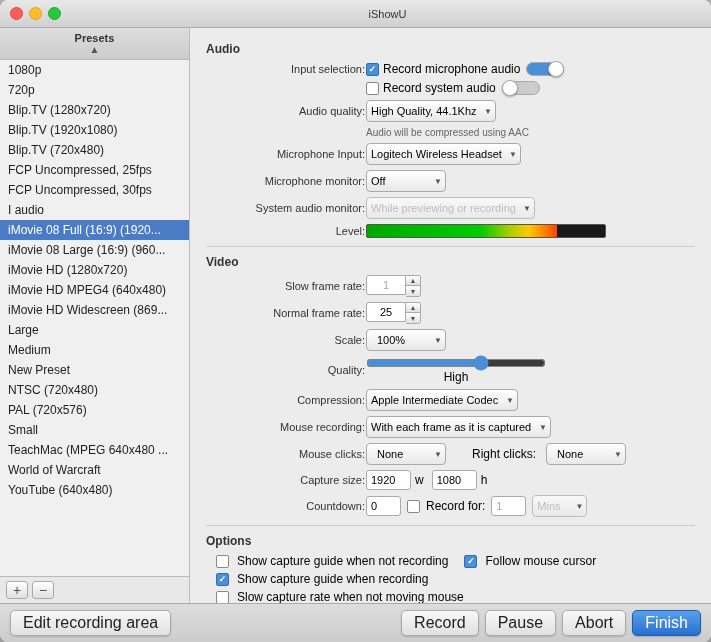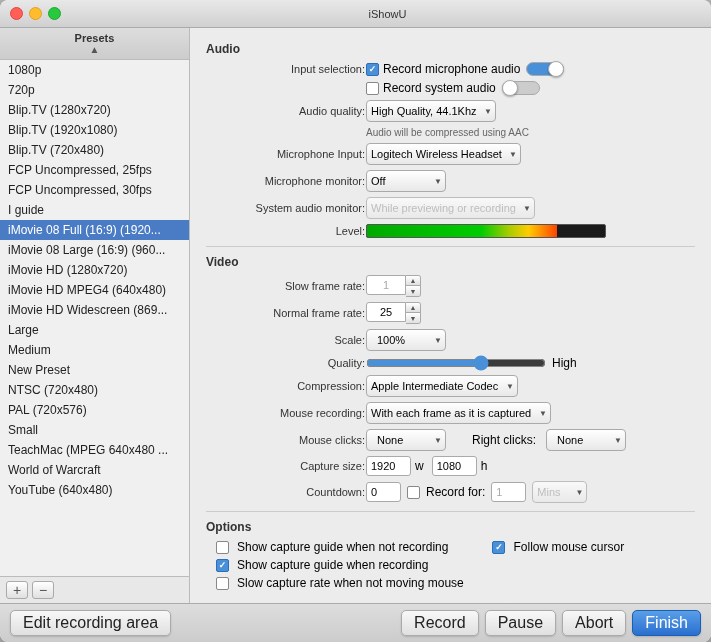--- a/index.html
+++ b/index.html
@@ -248,21 +248,21 @@
       width: 80%;
     }
     .divider {
       border: none;
       border-top: 1px solid #ccc;
       margin: 8px 0;
     }
     .slider-container {
       display: flex;
       align-items: center;
-      gap: 6px;
+      flex-direction: column;
     }
     input[type="range"] {
       width: 180px;
       height: 14px;
       cursor: pointer;
       accent-color: #4a90d9;
     }
     input[type="text"], input[type="number"] {
       border: 1px solid #aaa;
       border-radius: 3px;
@@ -326,21 +326,21 @@
       color: white;
       border-color: #1a5fb0;
     }
     .btn-record {
       background: linear-gradient(180deg, #f8f8f8 0%, #e0e0e0 100%);
     }
     .spacer { flex: 1; }
     .options-row {
       display: flex;
       align-items: flex-end;
-      gap: 28px;
+      gap: 0;
       margin-bottom: 4px;
       padding-left: 10px;
     }
     .options-label-row {
       display: flex;
       align-items: center;
       gap: 4px;
     }
     .scroll-arrow {
       font-size: 10px;
@@ -372,21 +372,21 @@
       </div>
       <div class="sidebar-scroll">
 
       <div class="sidebar-item">1080p</div>
           <div class="sidebar-item">720p</div>
           <div class="sidebar-item">Blip.TV (1280x720)</div>
           <div class="sidebar-item">Blip.TV (1920x1080)</div>
           <div class="sidebar-item">Blip.TV (720x480)</div>
           <div class="sidebar-item">FCP Uncompressed, 25fps</div>
           <div class="sidebar-item">FCP Uncompressed, 30fps</div>
-          <div class="sidebar-item">I guide</div>
+          <div class="sidebar-item">I audio</div>
           <div class="sidebar-item selected">iMovie 08 Full (16:9) (1920...</div>
           <div class="sidebar-item">iMovie 08 Large (16:9) (960...</div>
           <div class="sidebar-item">iMovie HD (1280x720)</div>
           <div class="sidebar-item">iMovie HD MPEG4 (640x480)</div>
           <div class="sidebar-item">iMovie HD Widescreen (869...</div>
           <div class="sidebar-item">Large</div>
           <div class="sidebar-item">Medium</div>
           <div class="sidebar-item">New Preset</div>
           <div class="sidebar-item">NTSC (720x480)</div>
           <div class="sidebar-item">PAL (720x576)</div>

